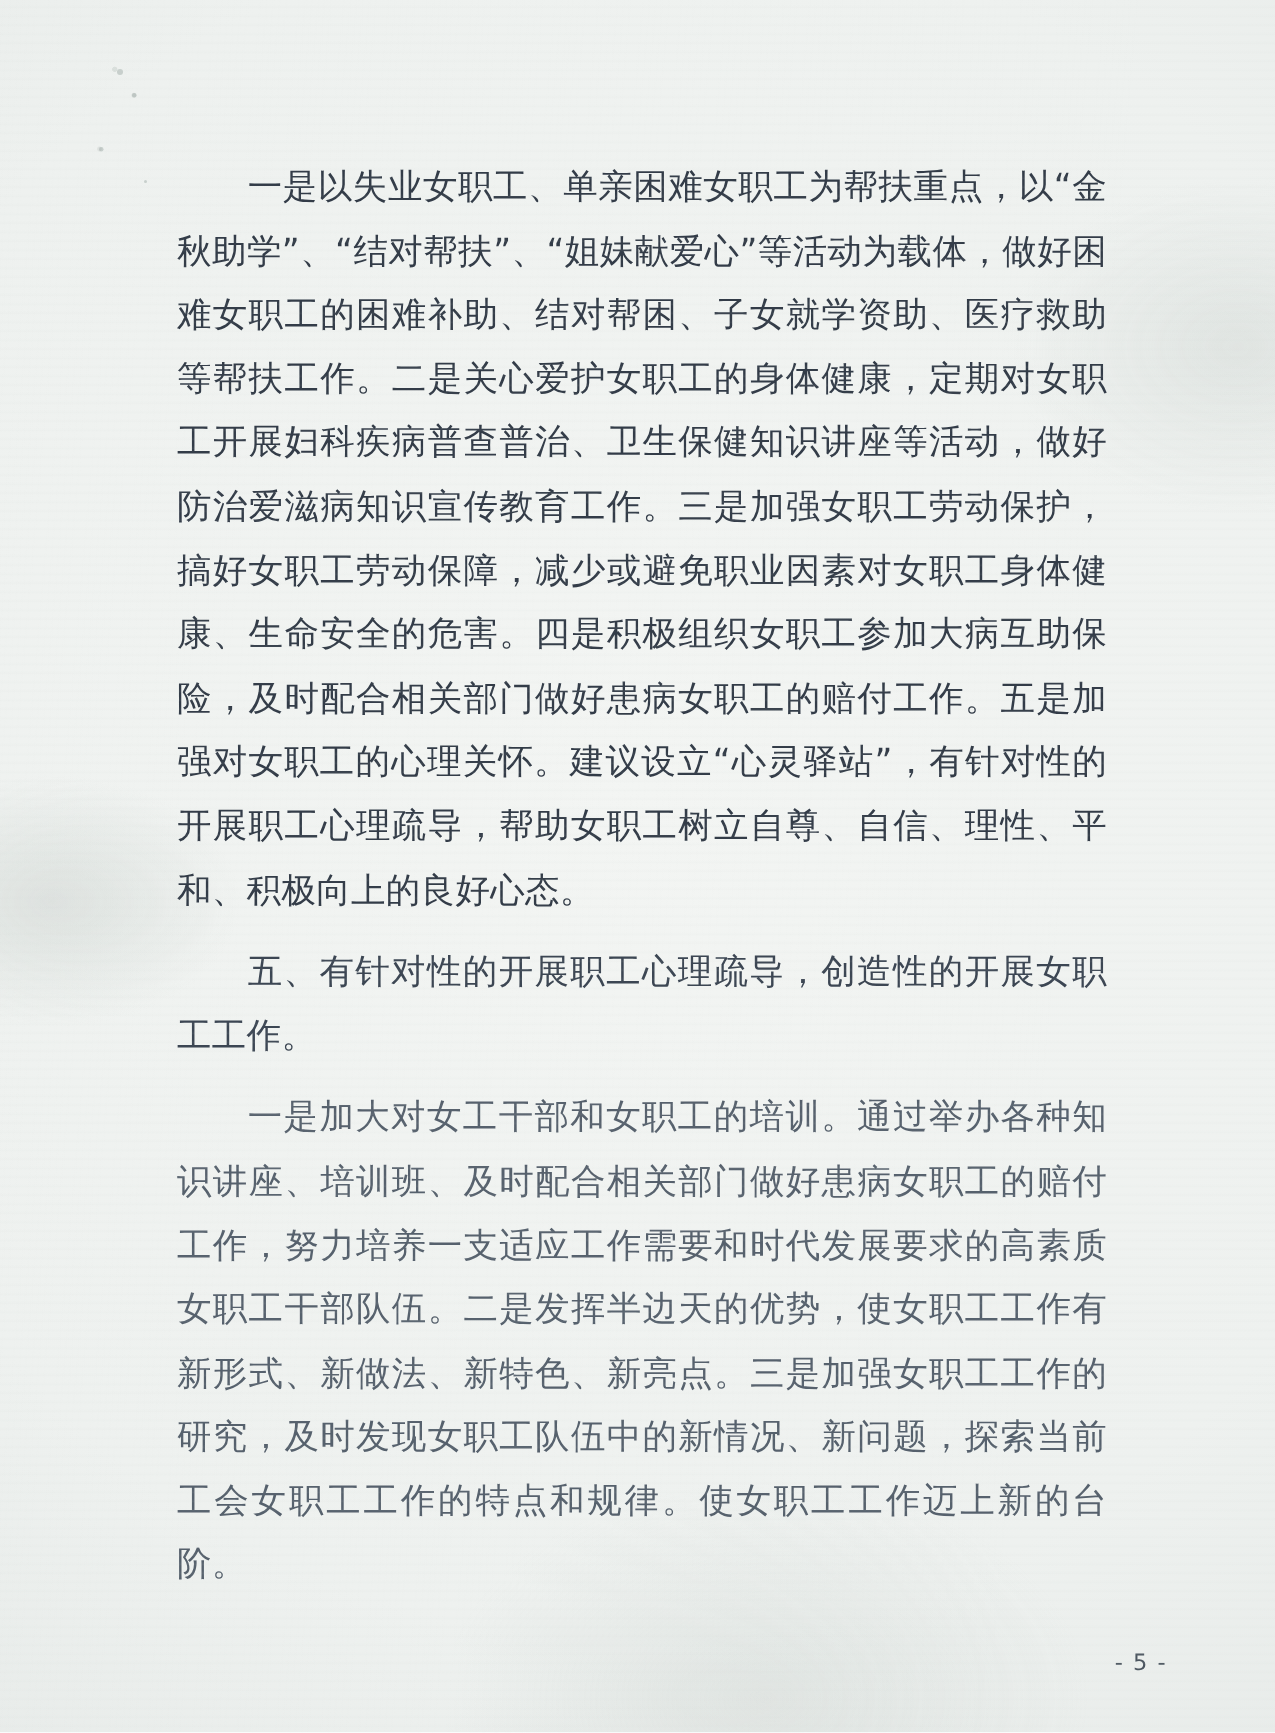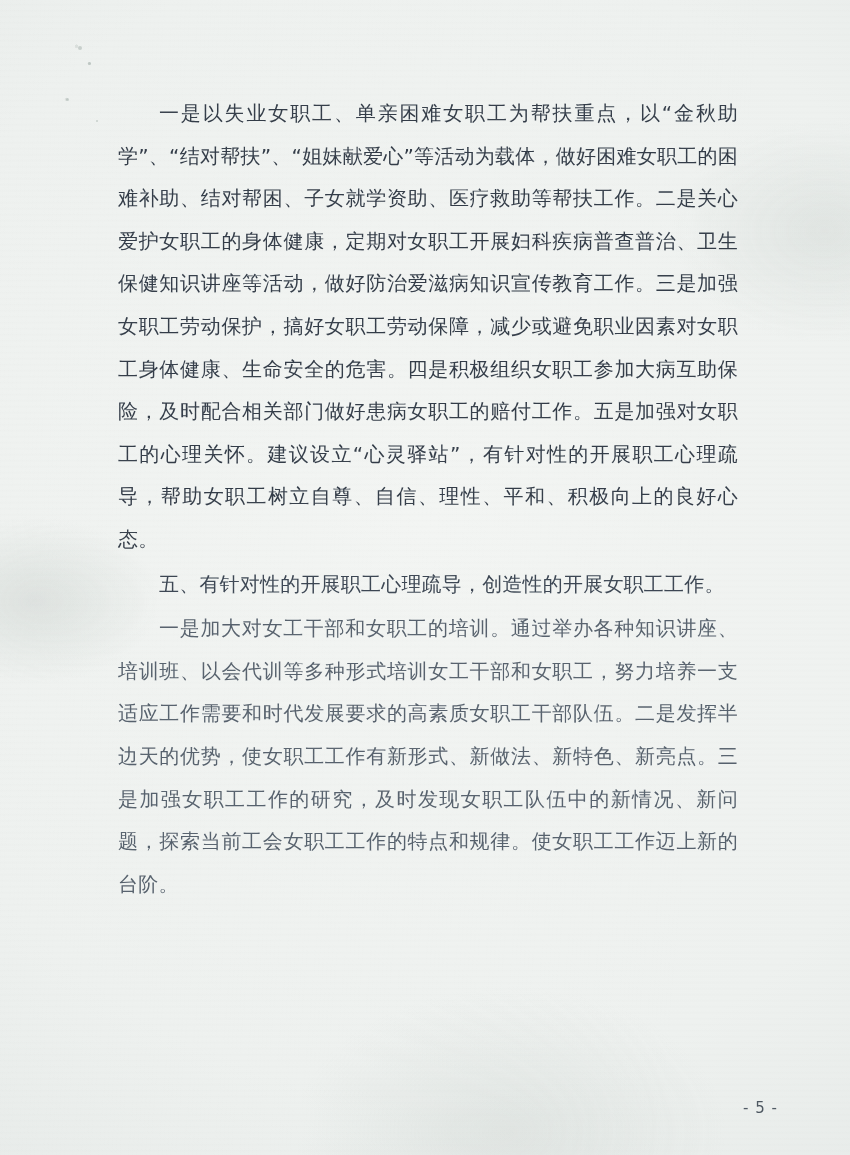--- a/index.html
+++ b/index.html
@@ -56,22 +56,22 @@
   }
 
   #content {
     position: absolute;
     left: 118px;
     top: 92px;
     width: 620px;
   }
 
   p.para {
-    margin: 0 0 2px 0;
-    font-size: 20px;
+    margin: 12px 0 2px 0;
+    font-size: 23px;
     line-height: 42.6px;
     color: #2a3340;
     text-align: justify;
     text-justify: inter-ideograph;
     letter-spacing: 0.2px;
     text-indent: 0;
     font-family: "DejaVu Sans", "Liberation Sans", sans-serif;
     font-weight: 400;
   }
   p.indent {
@@ -108,17 +108,17 @@
 <div id="page">
 
   <span class="speck" style="left:78px; top:46px; width:4px; height:4px;"></span>
   <span class="speck" style="left:88px; top:62px; width:3px; height:3px;"></span>
   <span class="speck" style="left:66px; top:98px; width:3px; height:3px;"></span>
   <span class="speck" style="left:96px; top:120px; width:2px; height:2px;"></span>
 
   <div id="content">
     <p class="para indent fade1">一是以失业女职工、单亲困难女职工为帮扶重点，以“金秋助学”、“结对帮扶”、“姐妹献爱心”等活动为载体，做好困难女职工的困难补助、结对帮困、子女就学资助、医疗救助等帮扶工作。二是关心爱护女职工的身体健康，定期对女职工开展妇科疾病普查普治、卫生保健知识讲座等活动，做好防治爱滋病知识宣传教育工作。三是加强女职工劳动保护，搞好女职工劳动保障，减少或避免职业因素对女职工身体健康、生命安全的危害。四是积极组织女职工参加大病互助保险，及时配合相关部门做好患病女职工的赔付工作。五是加强对女职工的心理关怀。建议设立“心灵驿站”，有针对性的开展职工心理疏导，帮助女职工树立自尊、自信、理性、平和、积极向上的良好心态。</p>
     <p class="para indent fade2">五、有针对性的开展职工心理疏导，创造性的开展女职工工作。</p>
-    <p class="para indent fade3">一是加大对女工干部和女职工的培训。通过举办各种知识讲座、培训班、以会代训等多种形式培训女工干部和女职工，努力培养一支适应工作需要和时代发展要求的高素质女职工干部队伍。二是发挥半边天的优势，使女职工工作有新形式、新做法、新特色、新亮点。三是加强女职工工作的研究，及时发现女职工队伍中的新情况、新问题，探索当前工会女职工工作的特点和规律。使女职工工作迈上新的台阶。</p>
+    <p class="para indent fade3">一是加大对女工干部和女职工的培训。通过举办各种知识讲座、培训班、及时配合相关部门做好患病女职工的赔付工作，努力培养一支适应工作需要和时代发展要求的高素质女职工干部队伍。二是发挥半边天的优势，使女职工工作有新形式、新做法、新特色、新亮点。三是加强女职工工作的研究，及时发现女职工队伍中的新情况、新问题，探索当前工会女职工工作的特点和规律。使女职工工作迈上新的台阶。</p>
   </div>
 
   <div class="page-number">- 5 -</div>
 </div>
 
 </body></html>

